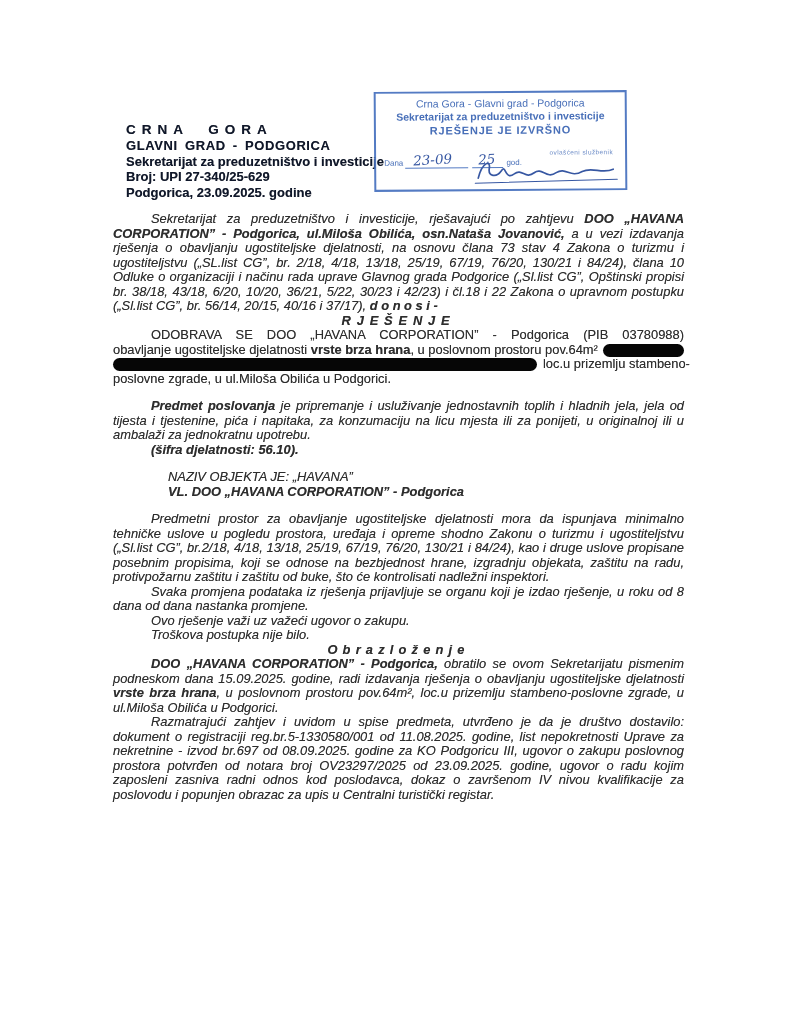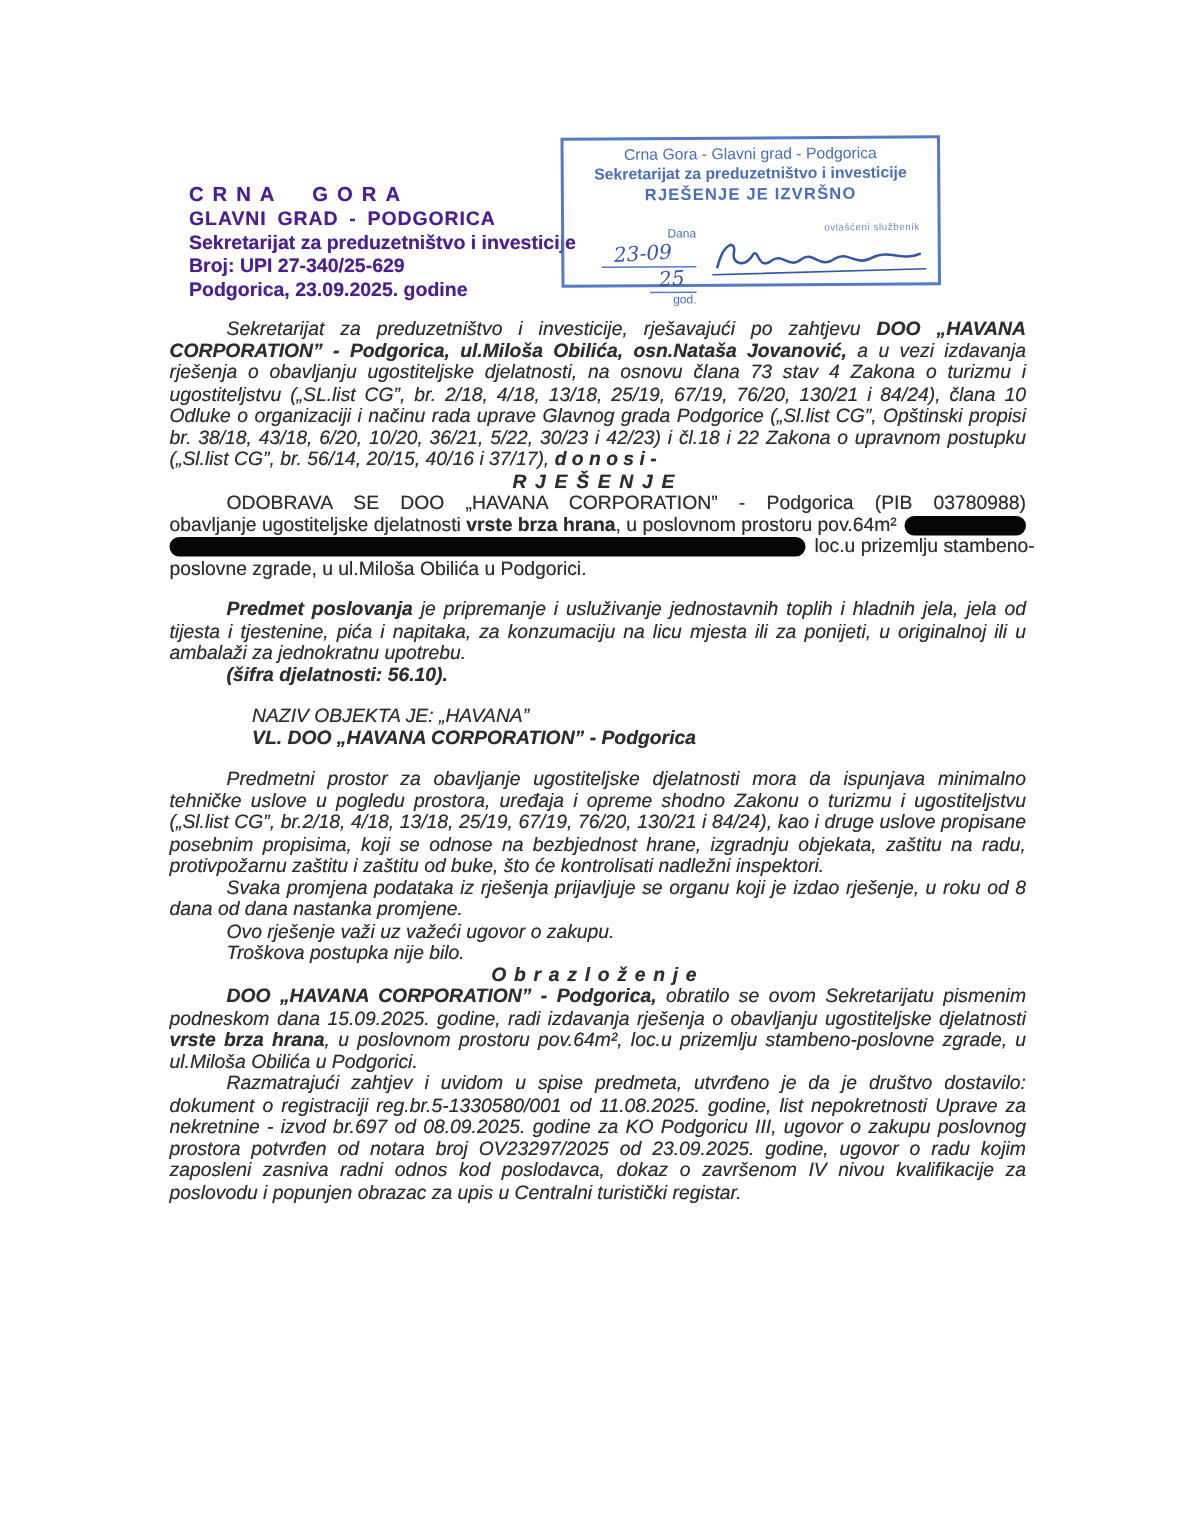--- a/index.html
+++ b/index.html
@@ -5,35 +5,35 @@
   html,body { margin:0; padding:0; background:#ffffff; }
   .page {
     position:relative; width:791px; height:1024px; margin:0 auto;
     background:#ffffff; overflow:hidden;
     font-family:"Liberation Sans","DejaVu Sans",sans-serif;
     color:#2d2d2d;
     text-shadow:0 0 0.5px rgba(45,45,45,0.55);
   }
 
   
-  .hdr { position:absolute; left:126px; top:122px; font-size:13px; line-height:15.8px; font-weight:bold; color:#4c1d95; }
+  .hdr { position:absolute; left:126px; top:122px; font-size:13px; line-height:15.8px; font-weight:bold; color:#0f172a; }
   .hdr-country { letter-spacing:6px; word-spacing:10px; font-size:13.5px; }
   .hdr-city { letter-spacing:0.6px; word-spacing:3px; }
 
   
   .stamp {
     position:absolute; left:374px; top:91px; width:253px; height:100px;
     border:2px solid #4b74c0; box-sizing:border-box;
     color:#3f68b5; text-align:center; text-shadow:none;
     transform:rotate(-0.4deg); opacity:0.95; background:rgba(255,255,255,0.0);
   }
   .stamp-l1 { font-size:10.5px; margin-top:4px; }
   .stamp-l2 { font-size:10.5px; font-weight:bold; margin-top:1px; }
   .stamp-l3 { font-size:11px; font-weight:bold; letter-spacing:0.8px; margin-top:2px; }
-  .stamp-daterow { position:absolute; left:23px; top:58px; display:flex; align-items:flex-end; font-size:8px;flex-direction:column; }
+  .stamp-daterow { position:absolute; left:8px; top:58px; display:flex; align-items:flex-end; font-size:8px; }
   .stamp-datelabel { padding-bottom:1px; }
   .hand { font-family:"DejaVu Serif",serif; font-style:italic; color:#2d4f9e; font-size:13.5px; display:inline-block; transform:rotate(-3deg); }
   .u1 { border-bottom:1px solid #4b74c0; padding:0 16px 0 8px; margin-left:2px; }
   .u2 { border-bottom:1px solid #4b74c0; padding:0 8px 0 6px; margin-left:4px; }
   .stamp-god { margin-left:3px; padding-bottom:1px; }
   .stamp-officer { position:absolute; right:12px; top:56px; font-size:6.5px; opacity:0.8; letter-spacing:0.4px; }
   .stamp-sig { position:absolute; right:3px; bottom:1px; }
 
   
   .docbody { position:absolute; left:113px; top:212px; width:571px; font-size:12.9px; line-height:14.5px; text-align:justify; }

